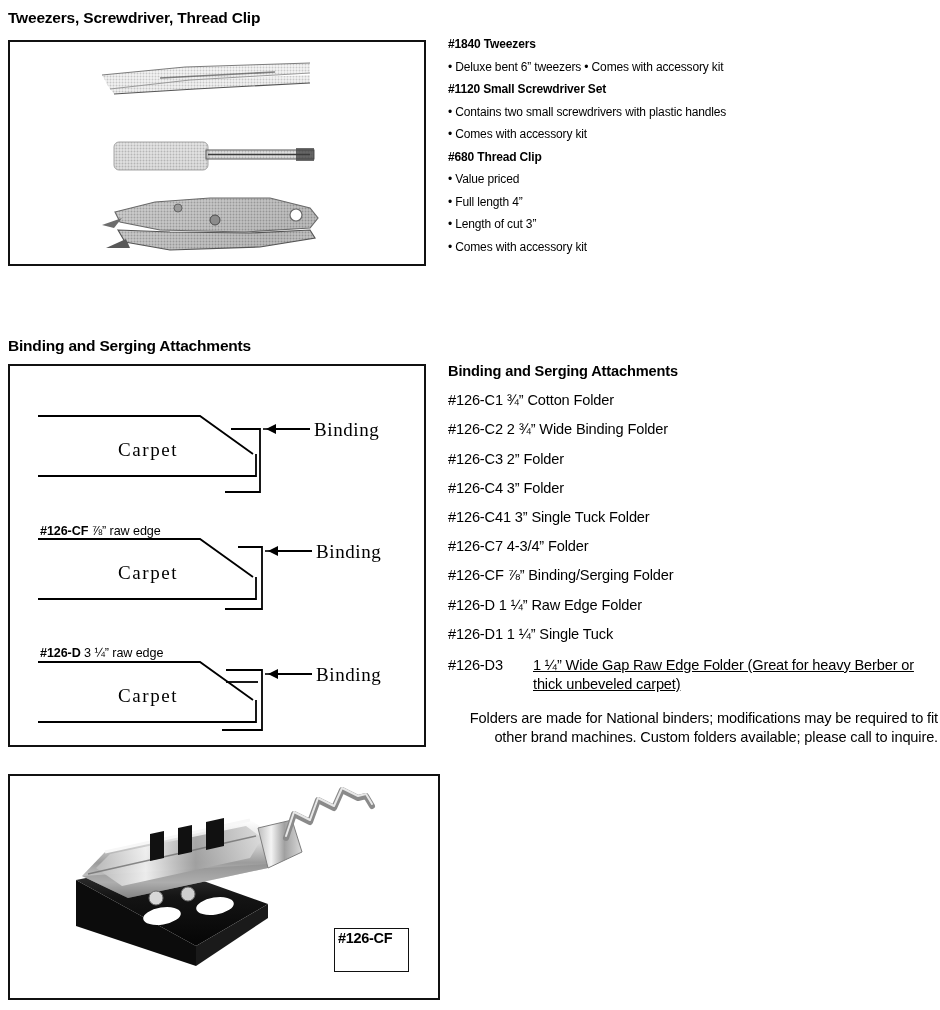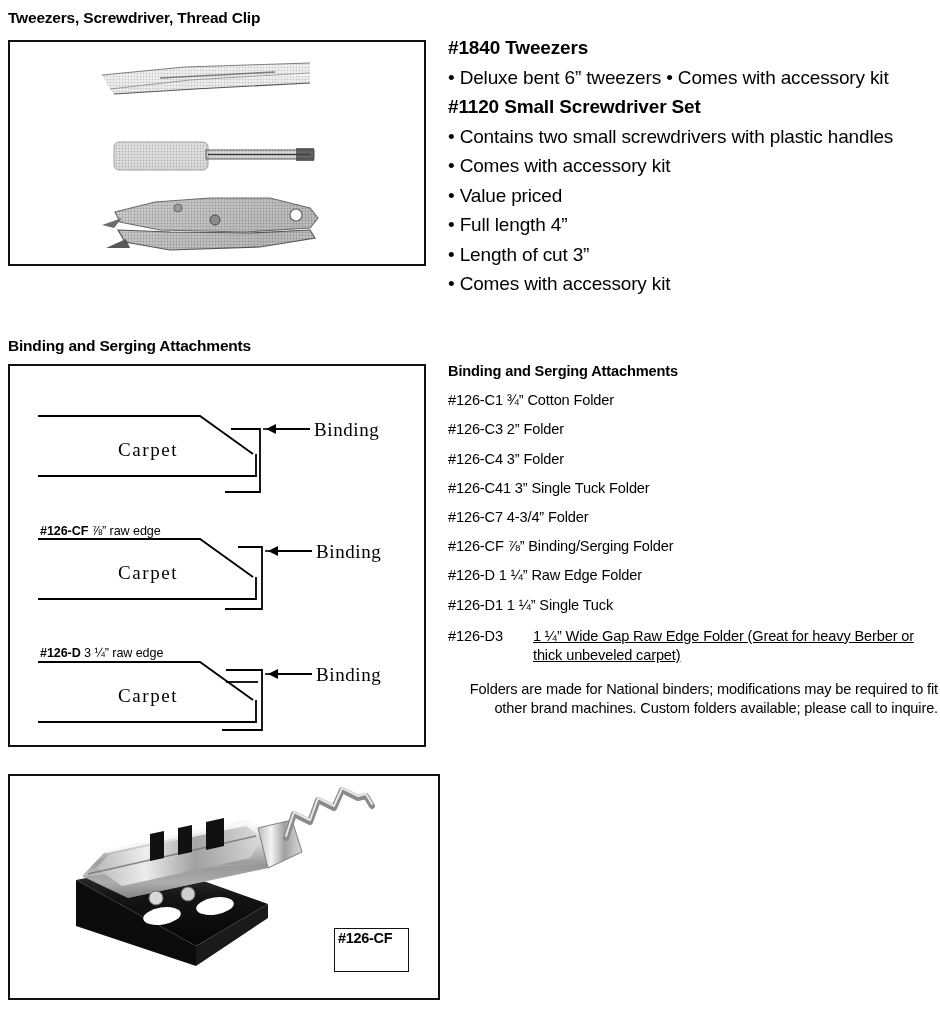--- a/index.html
+++ b/index.html
@@ -46,21 +46,21 @@
   }
 
   
   .rightcol {
     position: absolute;
     left: 448px;
     top: 38px;
     width: 486px;
   }
   .rc-line {
-    font-size: 19px;
+    font-size: 12px;
     letter-spacing: -0.15px;
     line-height: 1;
     margin-bottom: 10.5px;
     white-space: nowrap;
   }
   .rc-line.bold { font-weight: bold; }
 
   .rightcol2 {
     position: absolute;
     left: 448px;
@@ -217,20 +217,21 @@
       </svg>
     </div>
   </div>
 
   <div class="rightcol">
     <div class="rc-line bold">#1840  Tweezers</div>
     <div class="rc-line">• Deluxe bent 6” tweezers   • Comes with accessory kit</div>
     <div class="rc-line bold">#1120  Small Screwdriver Set</div>
     <div class="rc-line">• Contains two small screwdrivers with plastic handles</div>
     <div class="rc-line">• Comes with accessory kit</div>
+    <div class="rc-line bold">#680  Thread Clip</div>
     <div class="rc-line">• Value priced</div>
     <div class="rc-line">• Full length 4”</div>
     <div class="rc-line">• Length of cut 3”</div>
     <div class="rc-line">• Comes with accessory kit</div>
   </div>
 
   <div class="heading" style="left:8px; top:337px;">Binding and Serging Attachments</div>
 
   <div class="framebox" style="left:8px; top:364px; width:418px; height:383px;">
 
@@ -283,20 +284,21 @@
         <path d="M268,30 L302,30" stroke="#000" stroke-width="1.8"></path>
         <text x="108" y="58" font-family="'Liberation Serif', serif" font-size="19" fill="#000" letter-spacing="1.6">Carpet</text>
         <text x="306" y="37" font-family="'Liberation Serif', serif" font-size="19" fill="#000" letter-spacing="0.6">Binding</text>
       </svg>
     </div>
   </div>
 
   <div class="rightcol2">
     <div class="rc2-line bold">Binding and Serging Attachments</div>
     <div class="rc2-line">#126-C1  ¾” Cotton Folder</div>
+    <div class="rc2-line">#126-C2  2 ¾” Wide Binding Folder</div>
     <div class="rc2-line">#126-C3  2” Folder</div>
     <div class="rc2-line">#126-C4  3” Folder</div>
     <div class="rc2-line">#126-C41 3” Single Tuck Folder</div>
     <div class="rc2-line">#126-C7  4-3/4” Folder</div>
     <div class="rc2-line">#126-CF  ⅞” Binding/Serging Folder</div>
     <div class="rc2-line">#126-D    1 ¼” Raw Edge Folder</div>
     <div class="rc2-line">#126-D1  1 ¼” Single Tuck</div>
     <div class="rc2-line wrap">
       <span class="code">#126-D3</span><span>1 ¼” Wide Gap Raw Edge Folder (Great for heavy Berber or</span><br><span>thick unbeveled carpet)</span>
     </div>

